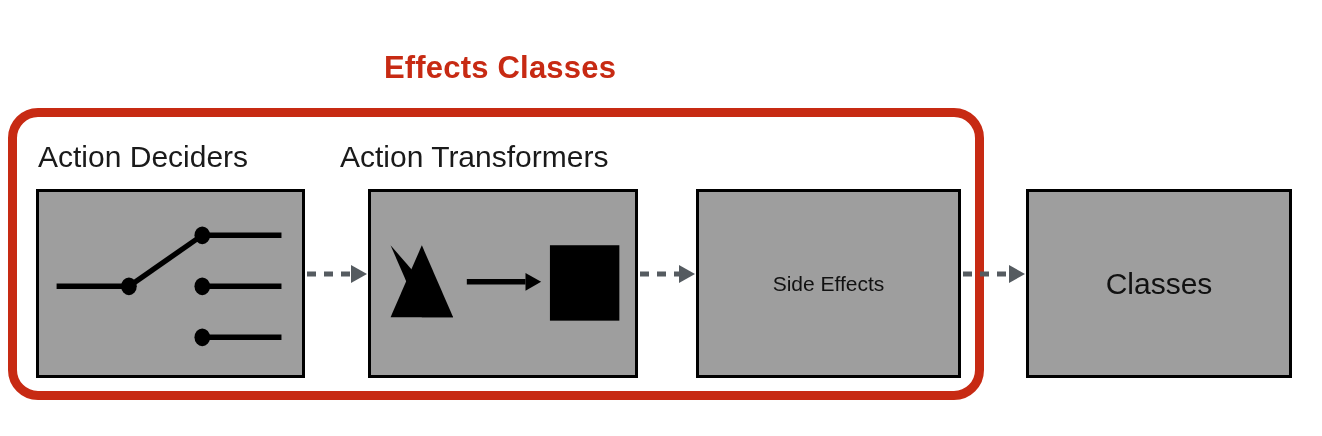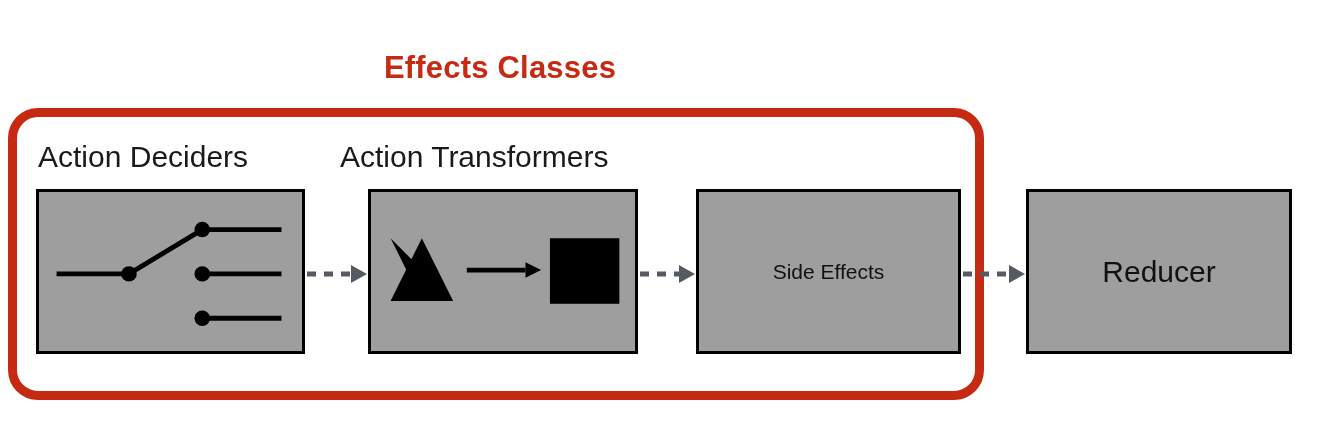--- a/index.html
+++ b/index.html
@@ -56,21 +56,21 @@
   .caption-deciders    { left: 38px;  top: 130px; }
   .caption-transformers{ left: 340px; top: 130px; }
 
   
   .node {
     position: absolute;
     background: #9E9E9E;
     border: 3px solid #000000;
     box-sizing: border-box;
     top: 177px;
-    height: 165px;
+    height: 189px;
     display: flex;
     align-items: center;
     justify-content: center;
   }
   .node-deciders     { left: 36px;   width: 269px; }
   .node-transformers { left: 368px;  width: 270px; }
   .node-sideeffects  { left: 696px;  width: 265px; }
   .node-reducer      { left: 1026px; width: 266px; }
 
   .node-label {
@@ -143,21 +143,21 @@
       <rect x="183" y="48" width="71" height="68" fill="#000"></rect>
     </svg>
     <span class="node-label label-small"></span>
   </div>
 
   <div class="node node-sideeffects">
     <span class="node-label label-small">Side Effects</span>
   </div>
 
   <div class="node node-reducer">
-    <span class="node-label label-large">Reducer</span>
+    <span class="node-label label-large">Classes</span>
   </div>
 
   <svg class="connector connector-1" viewBox="0 0 64 24">
     <line x1="2" y1="12" x2="46" y2="12" stroke="#555B60" stroke-width="5" stroke-dasharray="9 8"></line>
     <polygon points="46,3 62,12 46,21" fill="#555B60"></polygon>
   </svg>
 
   <svg class="connector connector-2" viewBox="0 0 59 24">
     <line x1="2" y1="12" x2="41" y2="12" stroke="#555B60" stroke-width="5" stroke-dasharray="9 8"></line>
     <polygon points="41,3 57,12 41,21" fill="#555B60"></polygon>

